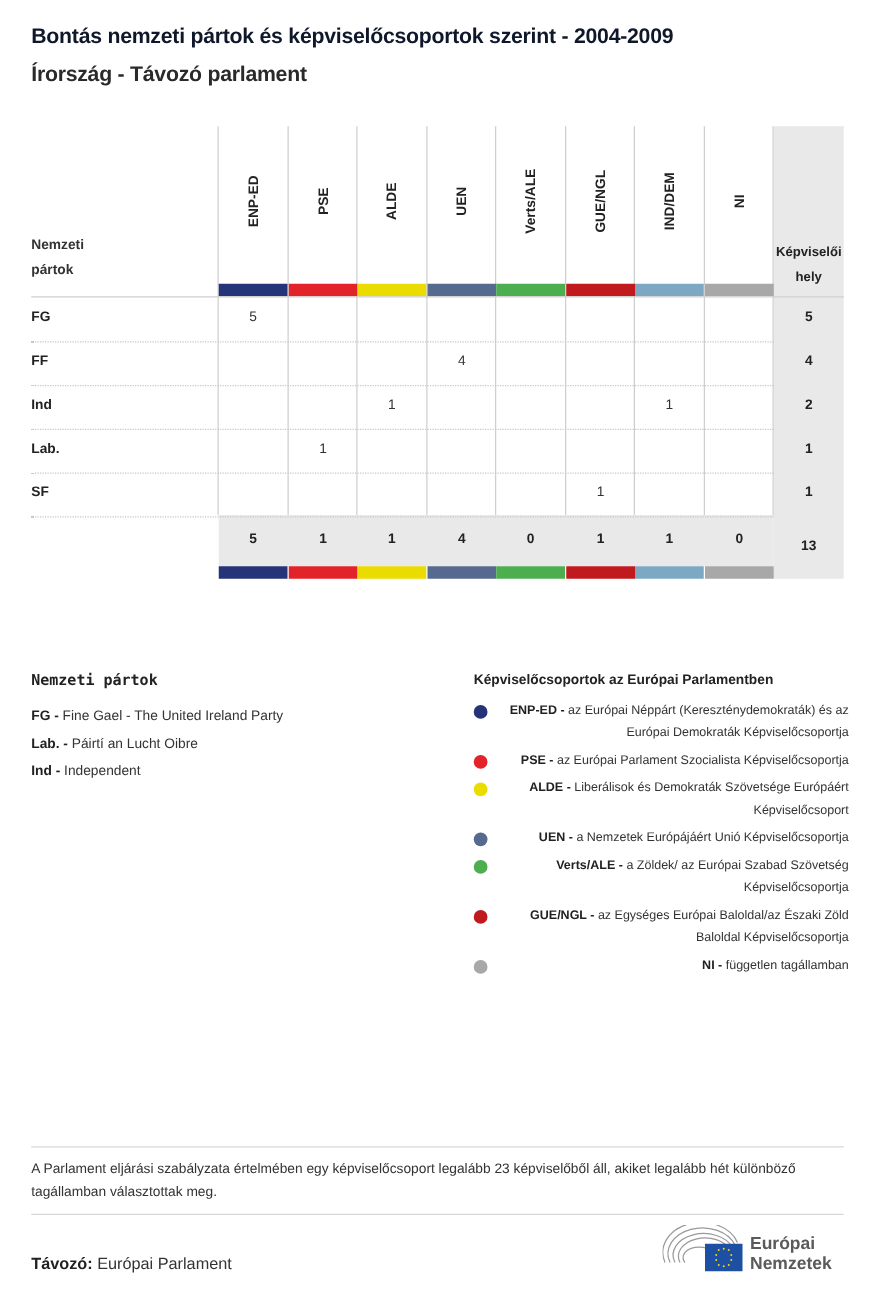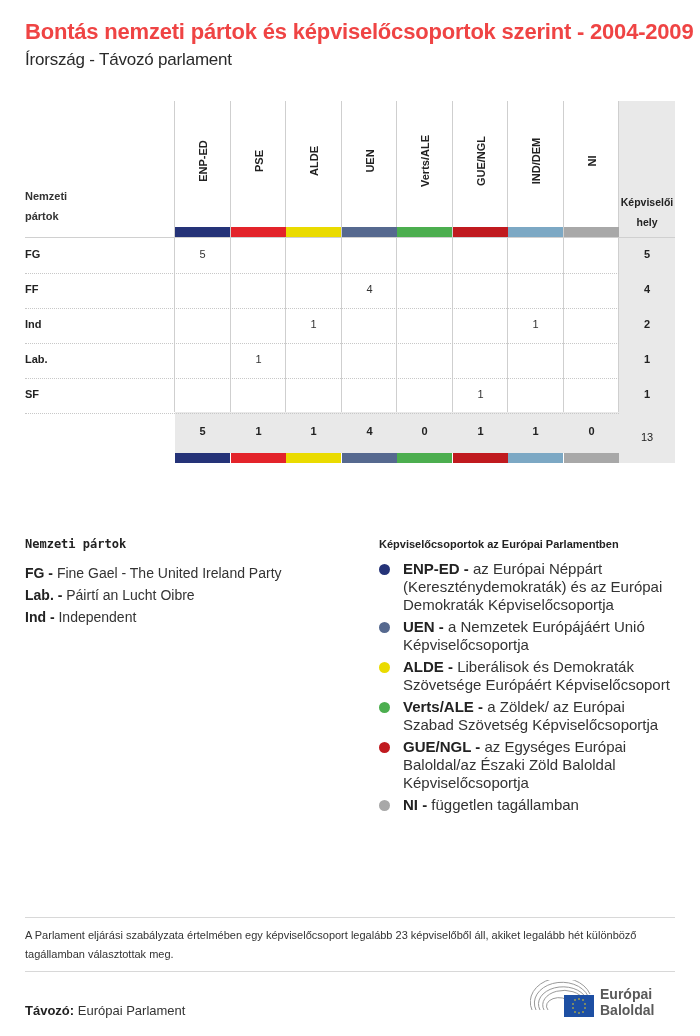--- a/index.html
+++ b/index.html
@@ -1,47 +1,47 @@
 <!DOCTYPE html>
 <html><head>
 <meta charset="utf-8">
 <style>
   * { box-sizing: border-box; margin: 0; padding: 0; }
   html, body { width: 700px; height: 1036px; background: #ffffff; overflow: hidden; }
   body { font-family: "Liberation Sans", "DejaVu Sans", sans-serif; color: #1f1f1f; position: relative; }
 
-  .title { position: absolute; left: 25px; top: 19px; font-size: 22px; font-weight: bold; letter-spacing: -0.2px; color: #ef4444; }
-  .subtitle { position: absolute; left: 25px; top: 50px; font-size: 17px; color: #2a2a2a; letter-spacing: -0.2px; }
+  .title { position: absolute; left: 25px; top: 19px; font-size: 17px; font-weight: bold; letter-spacing: -0.2px; color: #0f172a; }
+  .subtitle { position: absolute; left: 25px; top: 50px; font-size: 17px; color: #2a2a2a; letter-spacing: -0.2px; font-weight: bold; }
 
   
   .tbl { position: absolute; left: 25px; top: 101px; }
   .vline { position: absolute; top: 0; width: 1px; background: #cfcfcf; }
   .head-label { position: absolute; left: 0; top: 85px; font-size: 11px; font-weight: bold; line-height: 20px; color: #333; }
   .col-head { position: absolute; top: 0; height: 126px; width: 55px; }
   .col-head .rot { position: absolute; left: 50%; top: 60px; transform: translate(-50%,-50%) rotate(-90deg); font-size: 11px; font-weight: bold; white-space: nowrap; color: #222; }
   .bar { position: absolute; height: 10px; }
   .total-col { position: absolute; left: 594px; top: 0; width: 56px; height: 362px; background: #e9e9e9; }
   .total-head { position: absolute; left: 594px; top: 91px; width: 56px; text-align: center; font-size: 10.5px; font-weight: bold; line-height: 20px; color: #222; }
   .hline-solid { position: absolute; left: 0; height: 1px; background: #d0d0d0; }
   .hline-dot { position: absolute; left: 0; height: 0; border-top: 1px dotted #c8c8c8; }
   .row-label { position: absolute; left: 0; font-size: 11px; font-weight: bold; color: #222; }
   .cell { position: absolute; width: 55px; text-align: center; font-size: 11px; color: #333; }
   .row-total { position: absolute; left: 594px; width: 56px; text-align: center; font-size: 11px; font-weight: bold; color: #222; }
   .sum-bg { position: absolute; left: 150px; top: 311px; width: 444px; height: 41px; background: #e9e9e9; }
   .sum-cell { position: absolute; width: 55px; text-align: center; font-size: 11px; font-weight: bold; color: #222; }
-  .grand { position: absolute; left: 594px; width: 56px; text-align: center; font-size: 11px; font-weight: normal; color: #222; }
+  .grand { position: absolute; left: 594px; width: 56px; text-align: center; font-size: 11px; font-weight: bold; color: #222; }
 
   
   .leg-left-title { position: absolute; left: 25px; top: 537px; font-family: "DejaVu Sans Mono", "Liberation Mono", monospace; font-weight: bold; font-size: 12px; color: #222; }
   .leg-left { position: absolute; left: 25px; top: 562px; }
-  .leg-left .item { font-size: 14px; line-height: 22px; color: #333; white-space: nowrap; }
+  .leg-left .item { font-size: 11px; line-height: 22px; color: #333; white-space: nowrap; }
   .leg-left .item b { color: #222; }
   .leg-right-title { position: absolute; left: 379px; top: 538px; font-size: 11px; font-weight: bold; color: #222; }
   .leg-right { position: absolute; left: 379px; top: 560px; width: 300px; }
-  .leg-right .item { position: relative; padding-left: 24px; font-size: 15px; line-height: 18px; color: #333; margin-bottom: 4px; }
+  .leg-right .item { position: relative; padding-left: 24px; font-size: 10px; line-height: 18px; color: #333; margin-bottom: 4px; text-align: right; }
   .leg-right .item b { color: #222; }
   .leg-right .dot { position: absolute; left: 0; top: 4px; width: 11px; height: 11px; border-radius: 50%; }
 
   .sep { position: absolute; left: 25px; width: 650px; height: 1px; background: #d8d8d8; }
   .note { position: absolute; left: 25px; top: 926px; width: 650px; font-size: 11px; line-height: 19px; color: #333; }
   .source { position: absolute; left: 25px; top: 1003px; font-size: 13px; color: #333; }
   .source b { color: #222; }
 
   .logo { position: absolute; left: 530px; top: 980px; width: 150px; height: 40px; }
   .logo-text { position: absolute; left: 70px; top: 6px; font-size: 14px; font-weight: bold; line-height: 16px; color: #5a5a5a; }
@@ -178,22 +178,23 @@
 <div class="leg-left-title">Nemzeti pártok</div>
 <div class="leg-left" id="leg-left">
     <div class="item"><b>FG</b><b> - </b><span>Fine Gael - The United Ireland Party</span></div>
     <div class="item"><b>Lab.</b><b> - </b><span>Páirtí an Lucht Oibre</span></div>
     <div class="item"><b>Ind</b><b> - </b><span>Independent</span></div>
   </div>
 
 <div class="leg-right-title">Képviselőcsoportok az Európai Parlamentben</div>
 <div class="leg-right" id="leg-right">
     <div class="item"><span class="dot" style="background:#253378"></span><b>ENP-ED</b><b> - </b><span>az Európai Néppárt (Kereszténydemokraták) és az Európai Demokraták Képviselőcsoportja</span></div>
+    <div class="item"><span class="dot" style="background:#e3232a"></span><b>PSE</b><b> - </b><span>az Európai Parlament Szocialista Képviselőcsoportja</span></div>
+    <div class="item"><span class="dot" style="background:#eadb00"></span><b>ALDE</b><b> - </b><span>Liberálisok és Demokraták Szövetsége Európáért Képviselőcsoport</span></div>
     <div class="item"><span class="dot" style="background:#56698f"></span><b>UEN</b><b> - </b><span>a Nemzetek Európájáért Unió Képviselőcsoportja</span></div>
-    <div class="item"><span class="dot" style="background:#eadb00"></span><b>ALDE</b><b> - </b><span>Liberálisok és Demokraták Szövetsége Európáért Képviselőcsoport</span></div>
     <div class="item"><span class="dot" style="background:#4cae4f"></span><b>Verts/ALE</b><b> - </b><span>a Zöldek/ az Európai Szabad Szövetség Képviselőcsoportja</span></div>
     <div class="item"><span class="dot" style="background:#c01a1f"></span><b>GUE/NGL</b><b> - </b><span>az Egységes Európai Baloldal/az Északi Zöld Baloldal Képviselőcsoportja</span></div>
     <div class="item"><span class="dot" style="background:#a8a8a8"></span><b>NI</b><b> - </b><span>független tagállamban</span></div>
   </div>
 
 <div class="sep" style="top:917px"></div>
 <div class="note">A Parlament eljárási szabályzata értelmében egy képviselőcsoport legalább 23 képviselőből áll, akiket legalább hét különböző tagállamban választottak meg.</div>
 <div class="sep" style="top:971px"></div>
 
 <div class="source"><b>Távozó:</b> <span>Európai Parlament</span></div>
@@ -216,15 +217,15 @@
         <circle cx="53" cy="32" r="0.8"></circle>
         <circle cx="49" cy="33" r="0.8"></circle>
       <circle cx="45" cy="32" r="0.8"></circle>
         <circle cx="43" cy="28" r="0.8"></circle>
         <circle cx="43" cy="24" r="0.8"></circle>
       <circle cx="45" cy="20" r="0.8"></circle>
     </g>
   </svg>
   <div class="logo-text">
     <div>Európai</div>
-    <div>Baloldal</div>
+    <div>Nemzetek</div>
   </div>
 </div>
 
 </body></html>

